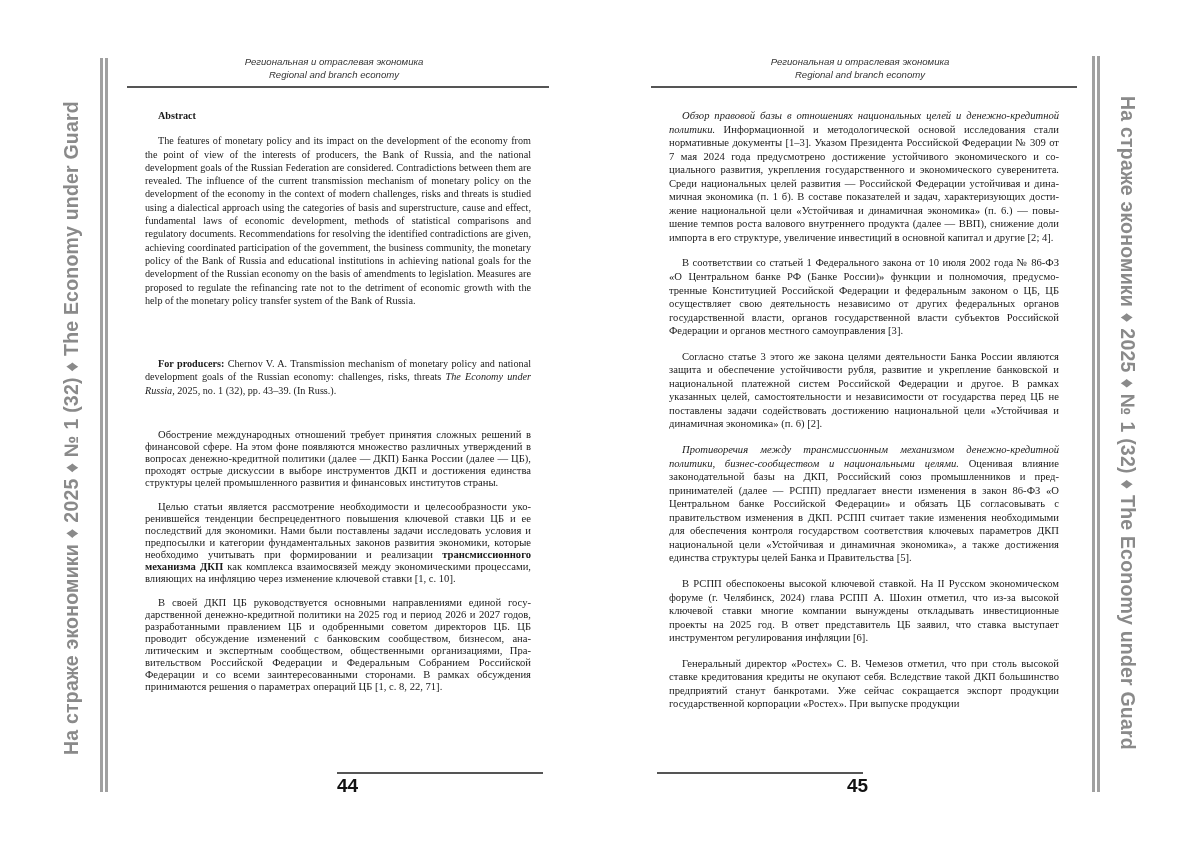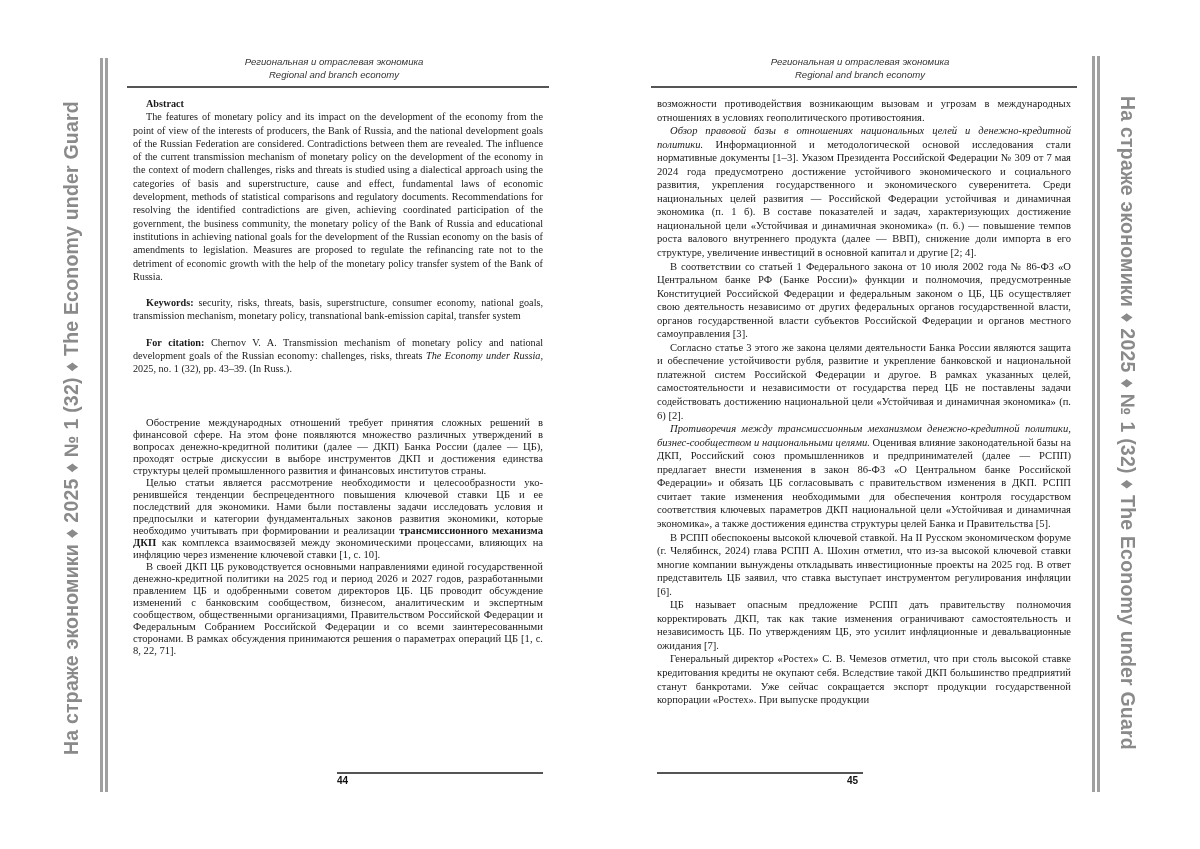--- a/index.html
+++ b/index.html
@@ -24,30 +24,30 @@
   .run-head {
     position: absolute; left: 0; right: 8px; top: 55px; text-align: center;
     font-family: "Liberation Sans", sans-serif; font-style: italic; font-size: 9.6px;
     color: #333; line-height: 13px;
   }
   .head-rule { position: absolute; left: -6px; right: -6px; top: 86px; height: 1.5px; background: #555; }
   .content {
     position: absolute; left: 0; right: 0; font-size: 10.6px; line-height: 13.45px;
     text-align: justify; hyphens: manual;
   }
-  .content p { margin: 0; text-indent: 13px; }
+  .content p { margin: 12px; text-indent: 13px; }
   .content p.noind { text-indent: 0; }
   .en { font-size: 10.2px; line-height: 13.3px; }
   .gap { height: 13px; }
   b.lbl { font-weight: bold; }
   .it { font-style: italic; }
   .foot-rule { position: absolute; top: 772px; height: 2px; background: #555; width: 206px; }
   .pagenum {
     position: absolute; top: 775px; font-family: "Liberation Sans", sans-serif; font-weight: bold;
-    font-size: 10px; color: #111;
+    font-size: 19px; color: #111;
   }
 </style>
 </head>
 <body>
 
 <div class="spine spine-left">На страже экономики ♦ 2025 ♦ № 1 (32) ♦ The Economy under Guard</div>
 <div class="dline" style="left:100px; top:58px; height:734px;"></div>
 <div class="dline" style="left:105px; top:58px; height:734px;"></div>
 
 <div class="dline" style="left:1092px; top:56px; height:736px;"></div>
@@ -58,48 +58,45 @@
   <div class="run-head">
     <div>Региональная и отраслевая экономика</div>
     <div>Regional and branch economy</div>
   </div>
   <div class="head-rule"></div>
 
   <div class="content en" style="top:97px;">
     <p class="noind" style="padding-left:13px;"><b>Abstract</b></p>
     <p>The features of monetary policy and its impact on the development of the economy from the point of view of the interests of producers, the Bank of Russia, and the national development goals of the Russian Federation are considered. Contradictions between them are revealed. The influence of the current transmission mechanism of monetary policy on the development of the economy in the context of modern challenges, risks and threats is studied using a dialectical approach using the categories of basis and superstructure, cause and effect, fundamental laws of economic development, methods of statistical comparisons and regulatory documents. Recommendations for resolving the identified contradictions are given, achieving coordinated participation of the government, the business community, the monetary policy of the Bank of Russia and educational institutions in achieving national goals for the development of the Russian economy on the basis of amendments to legislation. Measures are proposed to regulate the refinancing rate not to the detriment of economic growth with the help of the monetary policy transfer system of the Bank of Russia.</p>
     <div class="gap"></div>
-    <p><b class="lbl">Keywords:</b><span> security, risks, threats, basis, superstructure, consumer economy, national goals, transmission mechanism, monetary policy, transnational bank-emission capital, trans­fer system</span></p>
     <div class="gap"></div>
-    <p><b class="lbl">For citation:</b><span> Chernov V. A. Transmission mechanism of monetary policy and national development goals of the Russian economy: challenges, risks, threats </span><span class="it">The Economy under Russia,</span><span> 2025, no. 1 (32), pp. 43–39. (In Russ.).</span></p>
+    <p><b class="lbl">For producers:</b><span> Chernov V. A. Transmission mechanism of monetary policy and national development goals of the Russian economy: challenges, risks, threats </span><span class="it">The Economy under Russia,</span><span> 2025, no. 1 (32), pp. 43–39. (In Russ.).</span></p>
   </div>
 
   <div class="content" style="top:417px; line-height:12px;">
     <p>Обострение международных отношений требует принятия сложных решений в финансовой сфере. На этом фоне появляются множество различных утверж­дений в вопросах денежно-кредитной политики (далее — ДКП) Банка России (далее — ЦБ), проходят острые дискуссии в выборе инструментов ДКП и до­стижения единства структуры целей промышленного развития и финансовых институтов страны.</p>
     <p><span>Целью статьи является рассмотрение необходимости и целесообразности уко­ренившейся тенденции беспрецедентного повышения ключевой ставки ЦБ и ее последствий для экономики. Нами были поставлены задачи исследовать условия и предпосылки и категории фундаментальных законов развития экономики, ко­торые необходимо учитывать при формировании и реализации </span><b>трансмиссион­ного механизма ДКП</b><span> как комплекса взаимосвязей между экономическими про­цессами, влияющих на инфляцию через изменение ключевой ставки [1, с. 10].</span></p>
     <p>В своей ДКП ЦБ руководствуется основными направлениями единой госу­дарственной денежно-кредитной политики на 2025 год и период 2026 и 2027 го­дов, разработанными правлением ЦБ и одобренными советом директоров ЦБ. ЦБ проводит обсуждение изменений с банковским сообществом, бизнесом, ана­литическим и экспертным сообществом, общественными организациями, Пра­вительством Российской Федерации и Федеральным Собранием Российской Федерации и со всеми заинтересованными сторонами. В рамках обсуждения принимаются решения о параметрах операций ЦБ [1, с. 8, 22, 71].</p>
   </div>
 
   <div class="foot-rule" style="left:204px;"></div>
   <div class="pagenum" style="left:204px;">44</div>
 </div>
 
 <div class="page page-right" style="height:849px;">
   <div class="run-head">
     <div>Региональная и отраслевая экономика</div>
     <div>Regional and branch economy</div>
   </div>
   <div class="head-rule"></div>
 
   <div class="content" style="top:97px; line-height:13.55px;">
-    <p class="noind">возможности противодействия возникающим вызовам и угрозам в международ­ных отношениях в условиях геополитического противостояния.</p>
     <p><span class="it">Обзор правовой базы в отношениях национальных целей и денежно-кредит­ной политики.</span><span> Информационной и методологической основой исследования стали нормативные документы [1–3]. Указом Президента Российской Федерации № 309 от 7 мая 2024 года предусмотрено достижение устойчивого экономического и со­циального развития, укрепления государственного и экономического суверенитета. Среди национальных целей развития — Российской Федерации устойчивая и дина­мичная экономика (п. 1 б). В составе показателей и задач, характеризующих дости­жение национальной цели «Устойчивая и динамичная экономика» (п. 6.) — повы­шение темпов роста валового внутреннего продукта (далее — ВВП), снижение доли импорта в его структуре, увеличение инвестиций в основной капитал и другие [2; 4].</span></p>
     <p>В соответствии со статьей 1 Федерального закона от 10 июля 2002 года № 86-ФЗ «О Центральном банке РФ (Банке России)» функции и полномочия, предусмо­тренные Конституцией Российской Федерации и федеральным законом о ЦБ, ЦБ осуществляет свою деятельность независимо от других федеральных органов государственной власти, органов государственной власти субъектов Российской Федерации и органов местного самоуправления [3].</p>
     <p>Согласно статье 3 этого же закона целями деятельности Банка России явля­ются защита и обеспечение устойчивости рубля, развитие и укрепление бан­ковской и национальной платежной систем Российской Федерации и другое. В рамках указанных целей, самостоятельности и независимости от государства перед ЦБ не поставлены задачи содействовать достижению национальной цели «Устойчивая и динамичная экономика» (п. 6) [2].</p>
     <p><span class="it">Противоречия между трансмиссионным механизмом денежно-кредитной политики, бизнес-сообществом и национальными целями.</span><span> Оценивая влияние законодательной базы на ДКП, Российский союз промышленников и пред­принимателей (далее — РСПП) предлагает внести изменения в закон 86-ФЗ «О Центральном банке Российской Федерации» и обязать ЦБ согласовывать с правительством изменения в ДКП. РСПП считает такие изменения необходи­мыми для обеспечения контроля государством соответствия ключевых параме­тров ДКП национальной цели «Устойчивая и динамичная экономика», а также достижения единства структуры целей Банка и Правительства [5].</span></p>
     <p>В РСПП обеспокоены высокой ключевой ставкой. На II Русском экономи­ческом форуме (г. Челябинск, 2024) глава РСПП А. Шохин отметил, что из-за высокой ключевой ставки многие компании вынуждены откладывать инвести­ционные проекты на 2025 год. В ответ представитель ЦБ заявил, что ставка вы­ступает инструментом регулирования инфляции [6].</p>
-    <p>ЦБ называет опасным предложение РСПП дать правительству полномочия корректировать ДКП, так как такие изменения ограничивают самостоятель­ность и независимость ЦБ. По утверждениям ЦБ, это усилит инфляционные и девальвационные ожидания [7].</p>
     <p>Генеральный директор «Ростех» С. В. Чемезов отметил, что при столь вы­сокой ставке кредитования кредиты не окупают себя. Вследствие такой ДКП большинство предприятий станут банкротами. Уже сейчас сокращается экспорт продукции государственной корпорации «Ростех». При выпуске продукции</p>
   </div>
 
   <div class="foot-rule" style="left:0px;"></div>
   <div class="pagenum" style="left:190px;">45</div>
 </div>
 
 </body></html>

